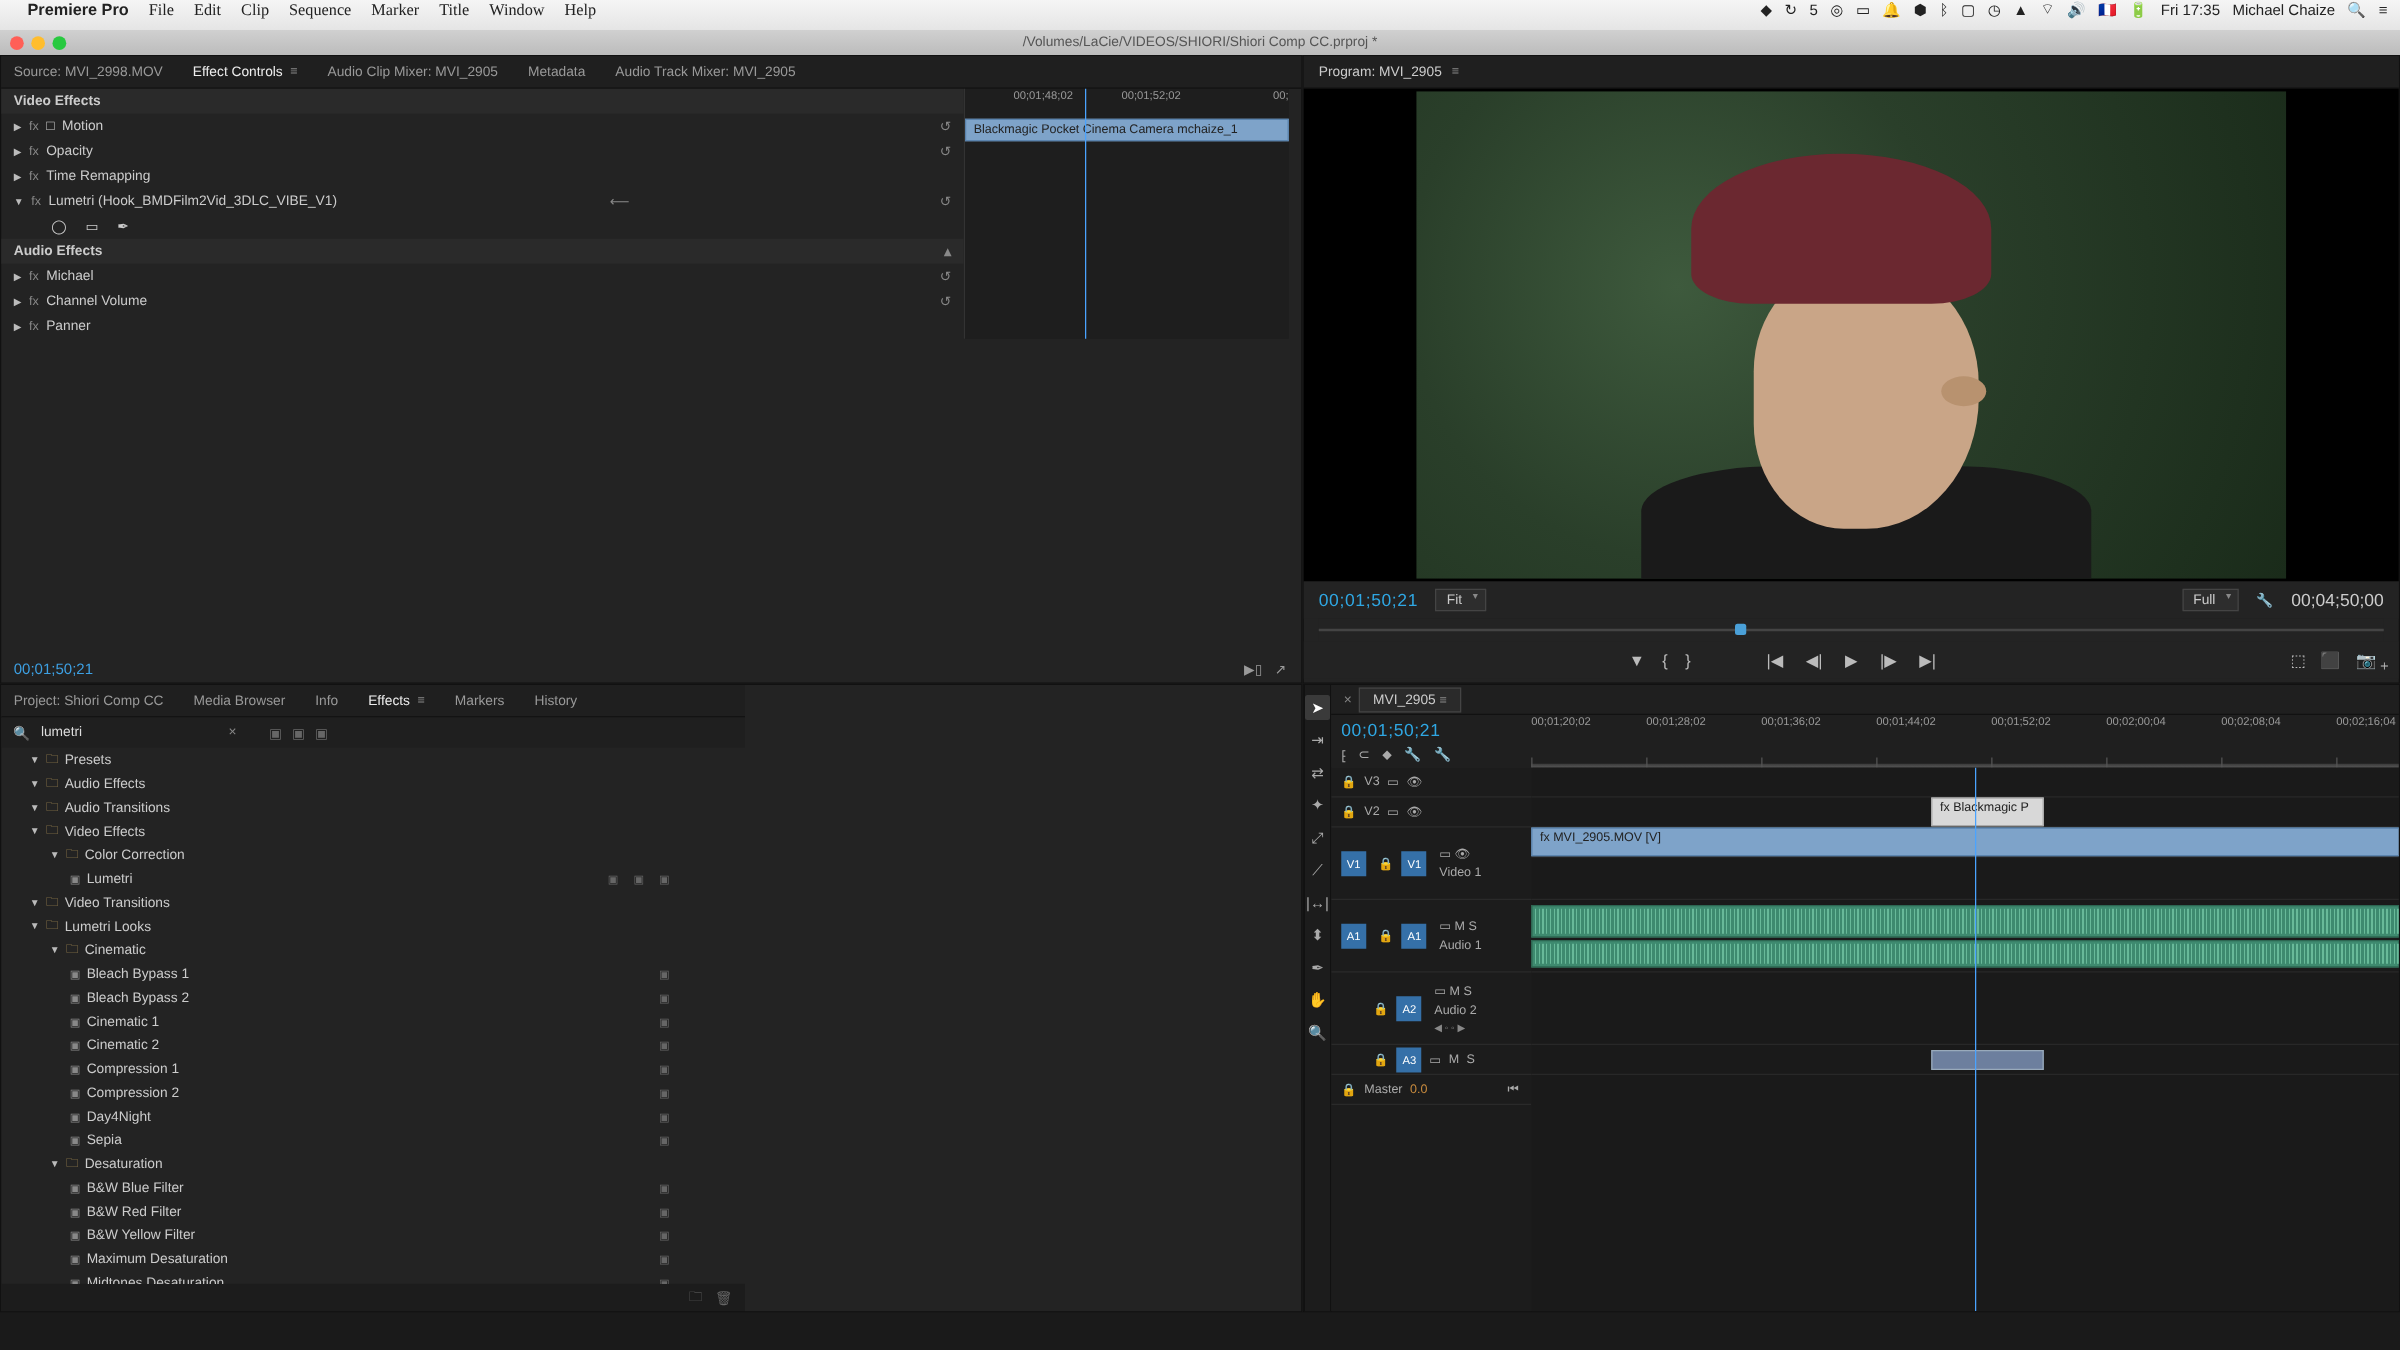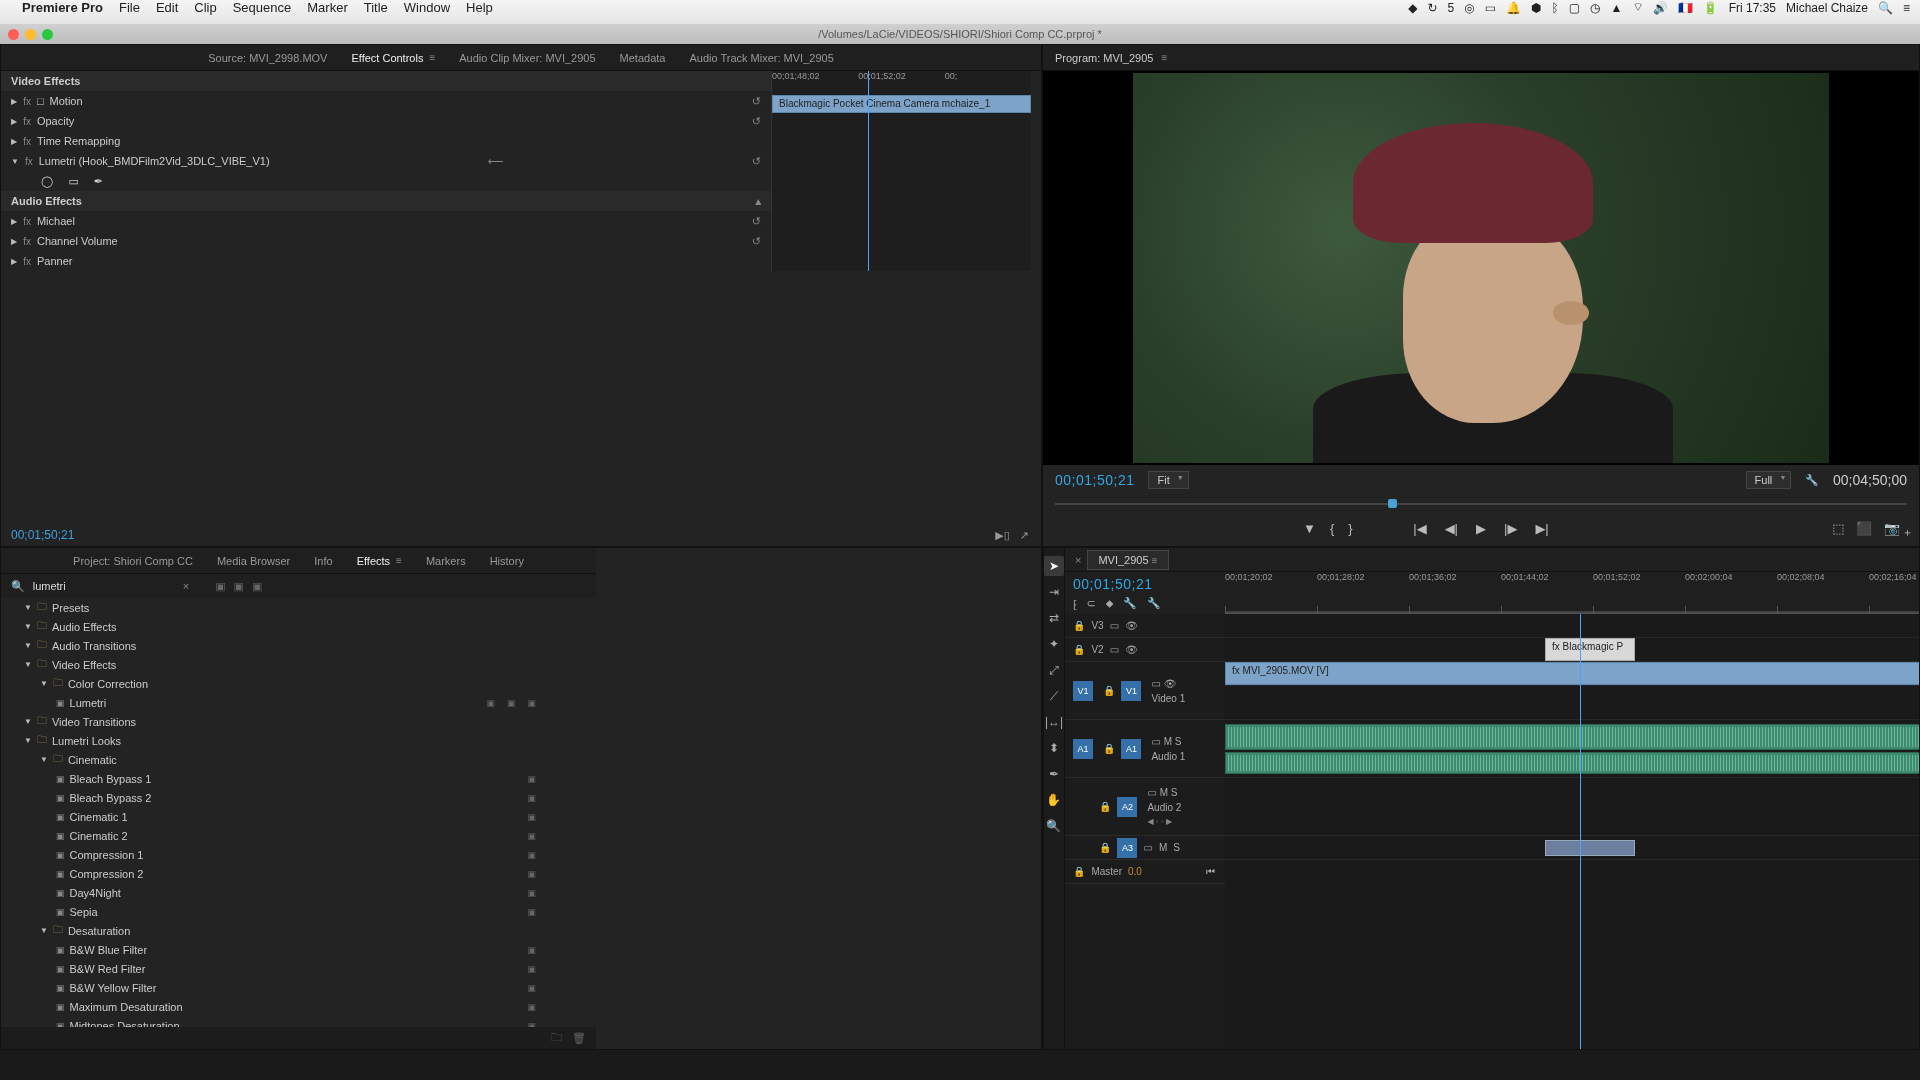--- a/index.html
+++ b/index.html
@@ -1,47 +1,47 @@
 <!DOCTYPE html>
 <html><head>
 <meta charset="utf-8">
 <style>
   * { box-sizing: border-box; margin: 0; padding: 0; font-family: -apple-system, "Helvetica Neue", Arial, sans-serif; }
   body { background: #1a1a1a; color: #ccc; font-size: 11px; width: 1920px; height: 1080px; overflow: hidden; }
   .menubar { background: linear-gradient(#f5f5f5,#e5e5e5); height: 24px; display: flex; align-items: flex-start; padding: 0 10px; color: #222; font-size: 13px; }
   .menubar .apple { margin-right: 12px; }
   .menubar .app-name { font-weight: bold; margin-right: 16px; }
-  .menubar .menu-item { margin-right: 16px; }
+  .menubar .menu-item { margin-right: 16px; font-family: Liberation Serif, serif; }
   .menubar .spacer { flex: 1; }
   .menubar .tray { display: flex; align-items: center; gap: 10px; }
   .menubar .tray span { font-size: 12px; }
   .titlebar { background: linear-gradient(#d0d0d0,#bcbcbc); height: 20px; display: flex; align-items: center; color: #333; font-size: 11px; position: relative; }
   .traffic { display:flex; gap:6px; margin-left:8px;}
   .traffic .dot { width:11px;height:11px;border-radius:50%; }
   .c-red{background:#ff5f57;} .c-yel{background:#ffbd2e;} .c-grn{background:#28c940;}
   .titlebar .title { position:absolute; left:50%; transform:translateX(-50%); color:#555;}
   .workspace { display:grid; grid-template-columns: 1042px 878px; grid-template-rows: 503px 503px; height:1006px;}
   .panel { background:#232323; border:1px solid #111; position:relative; }
-  .panel-tabs { display:flex; height:26px; align-items:center; padding:0 10px; gap:24px; border-bottom:1px solid #111; background:#1f1f1f; font-size:11px; color:#999;justify-content:center;}
+  .panel-tabs { display:flex; height:26px; align-items:center; padding:0 10px; gap:24px; border-bottom:1px solid #111; background:#1f1f1f; font-size:11px; color:#999;}
   .panel-tabs .tab.active { color:#eee; }
   .panel-tabs .tab { display:flex; align-items:center; gap:6px;}
   .menu-icon { color:#888; font-size:10px;}
   
   .ec-head { display:flex; align-items:center; height:22px; padding:0 10px; font-size:11px; background:#1c1c1c; gap:8px;}
   .ec-head .master{ color:#aaa; } .ec-head .chev{color:#888;} .ec-head .seq{ color:#4a90d9;}
   .ec-body { display:flex; }
   .ec-list { width:770px; }
   .ec-row { display:flex; align-items:center; height:20px; padding-left:10px; gap:6px; font-size:11px;}
   .ec-row.section { background:#2a2a2a; font-weight:bold;}
   .tri { font-size:8px; color:#bbb;}
   .fx { color:#888; font-size:10px;}
   .ec-right { width:260px; background:#1e1e1e; border-left:1px solid #333; position:relative;}
   .mini-clip { position:absolute; top:24px; left:0; right:0; height:18px; background:#7ea3c9; color:#222; font-size:10px; padding:2px 6px; overflow:hidden; border:1px solid #5b84ae;}
   .mini-ruler { position:absolute; top:0; left:0; right:0; height:20px; display:flex; color:#999; font-size:9px;}
-  .mini-ruler span{ flex:1; text-align:left;}
+  .mini-ruler span{ flex:1; text-align:right;}
   .mini-play { position:absolute; top:0; bottom:0; left:96px; width:1px; background:#4aa3ff;}
   .ec-time { position:absolute; bottom:0; left:10px; font-size:12px; color:#3da0e3; padding:4px 0;}
   .reset-ico { margin-left:auto; margin-right:10px; color:#888;}
   
   .prog-head { height:26px; display:flex; align-items:center; padding:0 12px; background:#1f1f1f; border-bottom:1px solid #111; gap:8px; font-size:11px;}
   .prog-canvas { height:394px; background:#000; display:flex; align-items:center; justify-content:center; position:relative;}
   .prog-image { width:696px; height:390px; position:relative; overflow:hidden;}
   .prog-bg { position:absolute; inset:0; background: radial-gradient(circle at 30% 40%, #3e5a3d 0%, #2a3f2a 40%, #1a2b1a 100%); }
   .prog-beanie { position:absolute; top:50px; left:220px; width:240px; height:120px; background:#6b2830; border-radius:50% 50% 20% 20%; }
   .prog-face { position:absolute; top:140px; left:270px; width:180px; height:210px; background:#c9a587; border-radius:40% 45% 50% 40%; }

